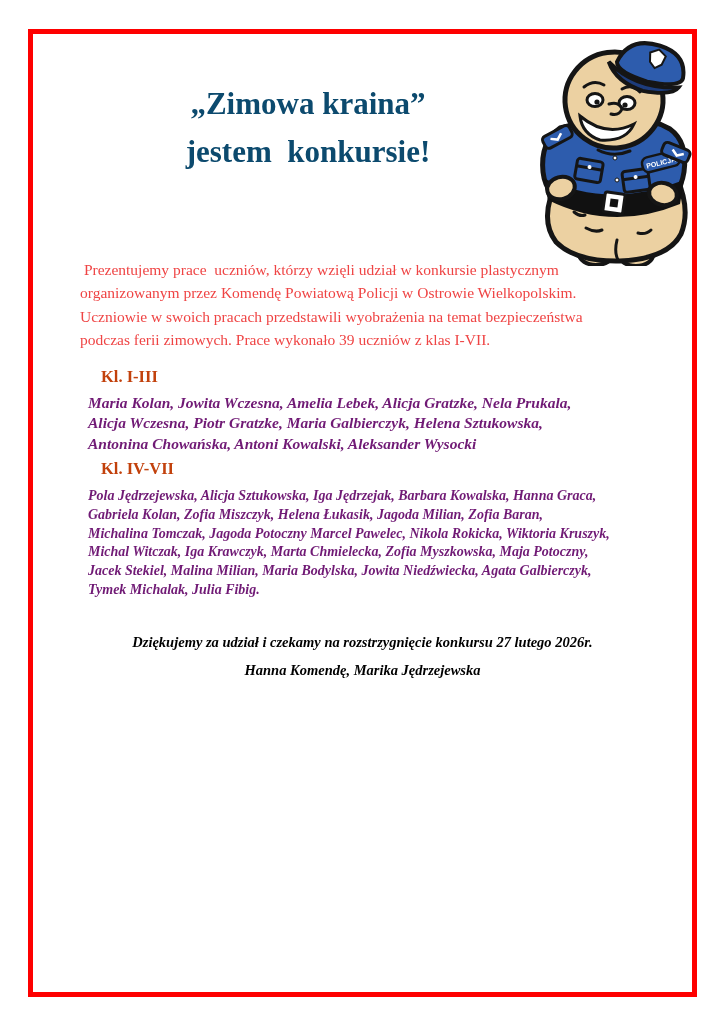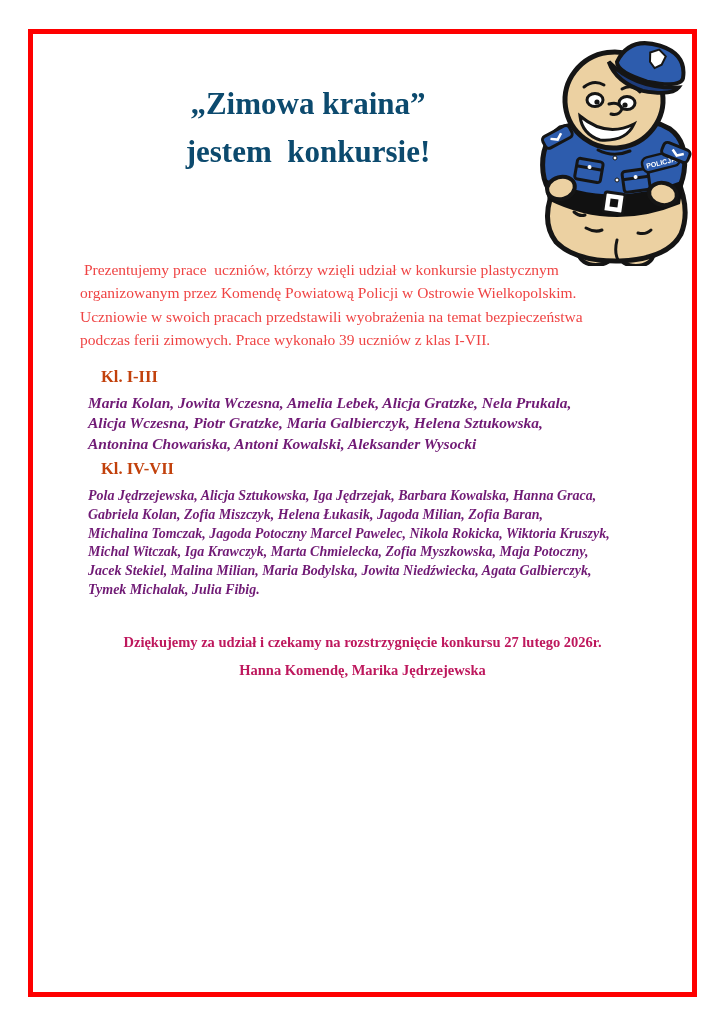--- a/index.html
+++ b/index.html
@@ -32,21 +32,21 @@
   .sec-heading.h1{top:367px;}
   .sec-heading.h2{top:459px;text-align:center;}
   .sec-names{
     position:absolute;left:88px;color:#701a75;
     font-weight:bold;font-style:italic;white-space:pre-wrap;
   }
   .sec-names.n1{top:393px;width:560px;font-size:15.5px;line-height:20.4px;}
   .sec-names.n2{top:487px;width:605px;font-size:14px;line-height:18.8px;}
   .footer-line{
     position:absolute;left:33px;width:659px;text-align:center;
-    color:#be185d;font-weight:bold;font-size:14.5px;
+    color:#000000;font-weight:bold;font-style:italic;font-size:14.5px;
     white-space:pre-wrap;
   }
   .footer-line.thanks{top:634px;}
   .footer-line.signature{top:662px;}
 </style>
 </head>
 <body>
 
 <div class="frame"></div>
 

